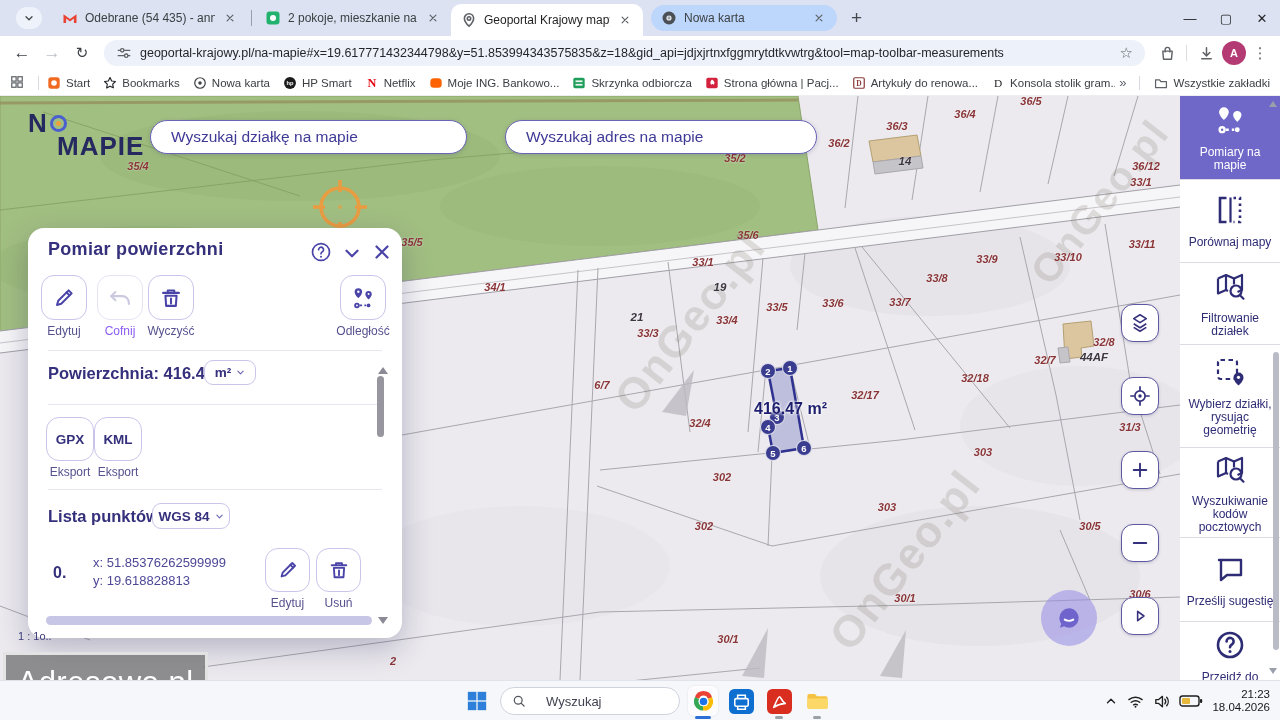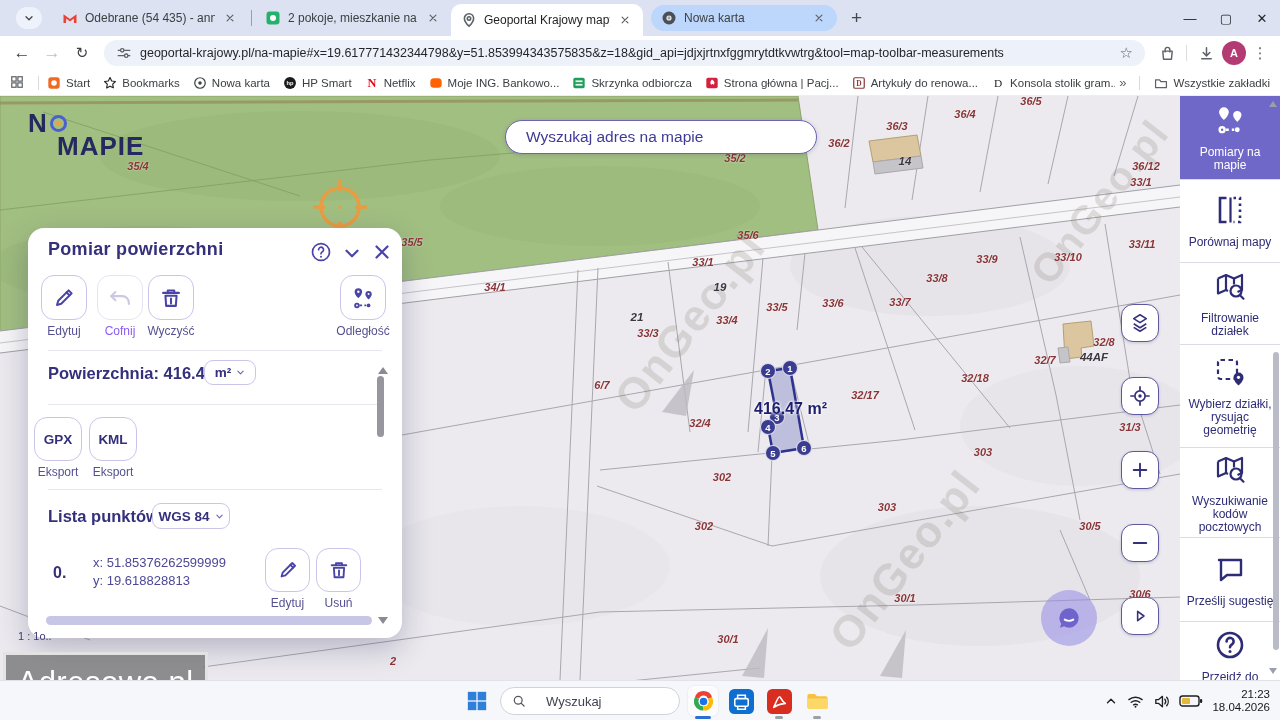--- a/index.html
+++ b/index.html
@@ -84,21 +84,21 @@
   .ptool .tlabel{display:block;margin-top:4px;font-size:12px;color:#55518f;text-align:center;white-space:nowrap;position:relative;left:50%;transform:translateX(-50%);width:max-content}
   .ptool.disabled button{border-color:#e6e4f4;color:#cbc9e0}
   .ptool.disabled .tlabel{color:#8b5cf6}
   .pdiv{position:absolute;left:20px;width:334px;height:1px;background:#e8e7f0}
   .pdiv1{top:122px}.pdiv2{top:176px}.pdiv3{top:261px}
   .parea{position:absolute;left:20px;top:136px;font-size:16.5px;font-weight:bold;color:#35307c}
   .pselect{position:absolute;border:1.5px solid #c9c5ea;border-radius:9px;color:#35307c;font-size:13.5px;font-weight:bold;display:flex;align-items:center;justify-content:center;gap:5px;background:#fff}
   .punit{left:176px;top:132px;width:52px;height:25px}
   .pcrs{left:124px;top:275px;width:78px;height:26px}
   .pselect svg{width:9px;height:9px;color:#6a66b5}
-  #exports{position:absolute;left:6px;top:189px;display:flex;gap:7px}
+  #exports{position:absolute;left:18px;top:189px;display:flex;}
   .pexp{width:48px}
   .pexp button{width:48px;height:44px;border-radius:13px;border:1.5px solid #c9c5ea;background:#fff;color:#35307c;font-size:13.5px;font-weight:bold;font-family:inherit}
   .pexp .tlabel{display:block;margin-top:4px;font-size:12px;color:#55518f;text-align:center}
   .ppoints{position:absolute;left:20px;top:279px;font-size:16.5px;font-weight:bold;color:#35307c}
   .prow{position:absolute;left:0;top:320px;width:374px;height:70px}
   .pidx{position:absolute;left:25px;top:16px;font-size:16px;font-weight:bold;color:#35307c}
   .pcoord{position:absolute;left:65px;font-size:13px;color:#4c4896}
   .pcx{top:7px}.pcy{top:25px}
   .pact{position:absolute;top:0;width:45px}
   .pact button{width:45px;height:44px;border-radius:13px;border:1.5px solid #c9c5ea;background:#fff;color:#4a44a8;display:flex;align-items:center;justify-content:center}
@@ -497,20 +497,21 @@
     <div class="logo">
       <div class="l1">
           <span>N</span>
           <span class="ring">
             <i></i>
           </span>
         </div>
       <div class="l2">MAPIE</div>
     </div>
 
+    <div class="searchbox sb1">Wyszukaj działkę na mapie</div>
     <div class="searchbox sb2">Wyszukaj adres na mapie</div>
 
     <div class="panel">
       <div class="ptitle">Pomiar powierzchni</div>
       <div class="phicon ph-help">
         <svg viewBox="0 0 26 26" fill="none" stroke="currentColor" stroke-width="2">
             <circle cx="13" cy="13" r="10"></circle>
             <path d="M10.2 10.2a2.9 2.9 0 115 2c-.9.9-2.2 1.3-2.2 2.8" stroke-linecap="round"></path>
             <circle cx="13" cy="18.6" r="1.2" fill="currentColor" stroke="none"></circle>
           </svg>

